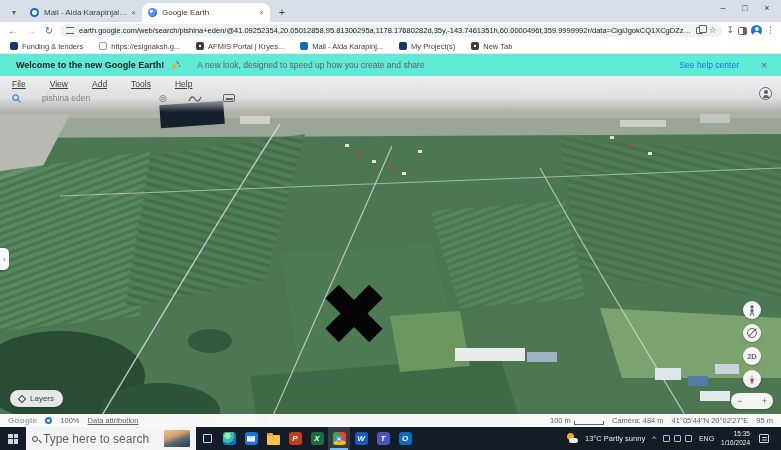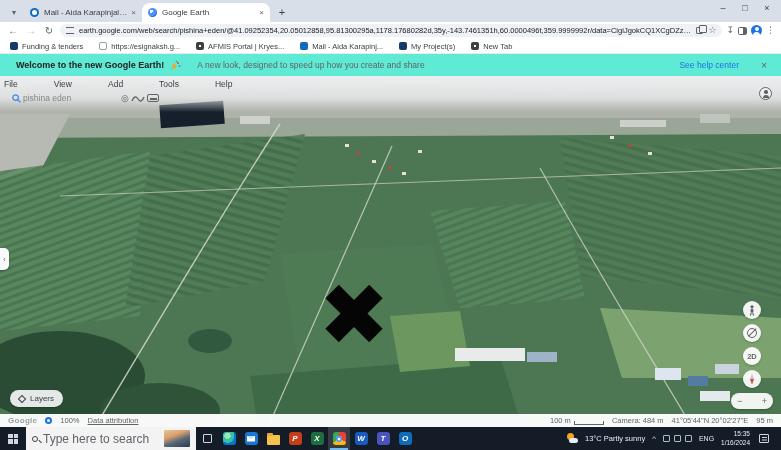--- a/index.html
+++ b/index.html
@@ -57,23 +57,23 @@
 
   
   .map { position:absolute; top:76px; left:0; right:0; bottom:23px; overflow:hidden; background:#4c7752; }
   .map svg.terrain { position:absolute; left:0; top:0; }
   .xmark { position:absolute; left:323px; top:206px; width:62px; height:62px; pointer-events:none; }
   .xmark i { position:absolute; left:0; top:22px; width:62px; height:19px; background:#050505; }
   .xmark i.b1 { transform:rotate(45deg); }
   .xmark i.b2 { transform:rotate(-45deg); }
 
   .toolbar-overlay { position:absolute; top:0; left:0; right:0; height:36px; background:linear-gradient(180deg, rgba(238,240,242,.95) 0%, rgba(238,240,242,.75) 60%, rgba(238,240,242,0) 100%); }
-  .menurow { display:flex; gap:36px; padding:3px 0 0 4px; font-size:8.5px; color:#3c4043; }
+  .menurow { display:flex; gap:24px; padding:3px 0 0 12px; font-size:8.5px; color:#3c4043;text-decoration:underline; }
   .menurow span { cursor:pointer; }
-  .searchrow { display:flex; align-items:center; margin-top:4px; padding-left:12px; gap:2px; }
+  .searchrow { display:flex; align-items:center; margin-top:4px; padding-left:12px; gap:21px; }
   .search-q { font-size:8.5px; color:#80868b; width:96px; }
   .tool-ic { color:#5f6368; font-size:9px; cursor:pointer; line-height:10px; }
   .kbd-ic { width:12px; height:8px; border:1px solid #5f6368; border-radius:2px; position:relative; cursor:pointer; }
   .kbd-ic:after { content:""; position:absolute; left:2px; bottom:1.5px; width:7px; height:1.2px; background:#5f6368; }
   .account-btn { position:absolute; top:11px; right:9px; width:13px; height:13px; border:1.2px solid #5f6368; border-radius:50%; cursor:pointer; background:rgba(255,255,255,.4); }
   .account-btn:before { content:""; position:absolute; left:4px; top:2px; width:3.5px; height:3.5px; border-radius:50%; background:#5f6368; }
   .account-btn:after { content:""; position:absolute; left:2.5px; top:6.5px; width:6.5px; height:3.5px; border-radius:3px 3px 0 0; background:#5f6368; }
 
   .panel-toggle { position:absolute; left:0; top:172px; width:9px; height:22px; background:#f8f9fa; border-radius:0 5px 5px 0; box-shadow:0 1px 2px rgba(0,0,0,.3); font-size:7px; color:#5f6368; display:flex; align-items:center; justify-content:center; cursor:pointer; }
 

